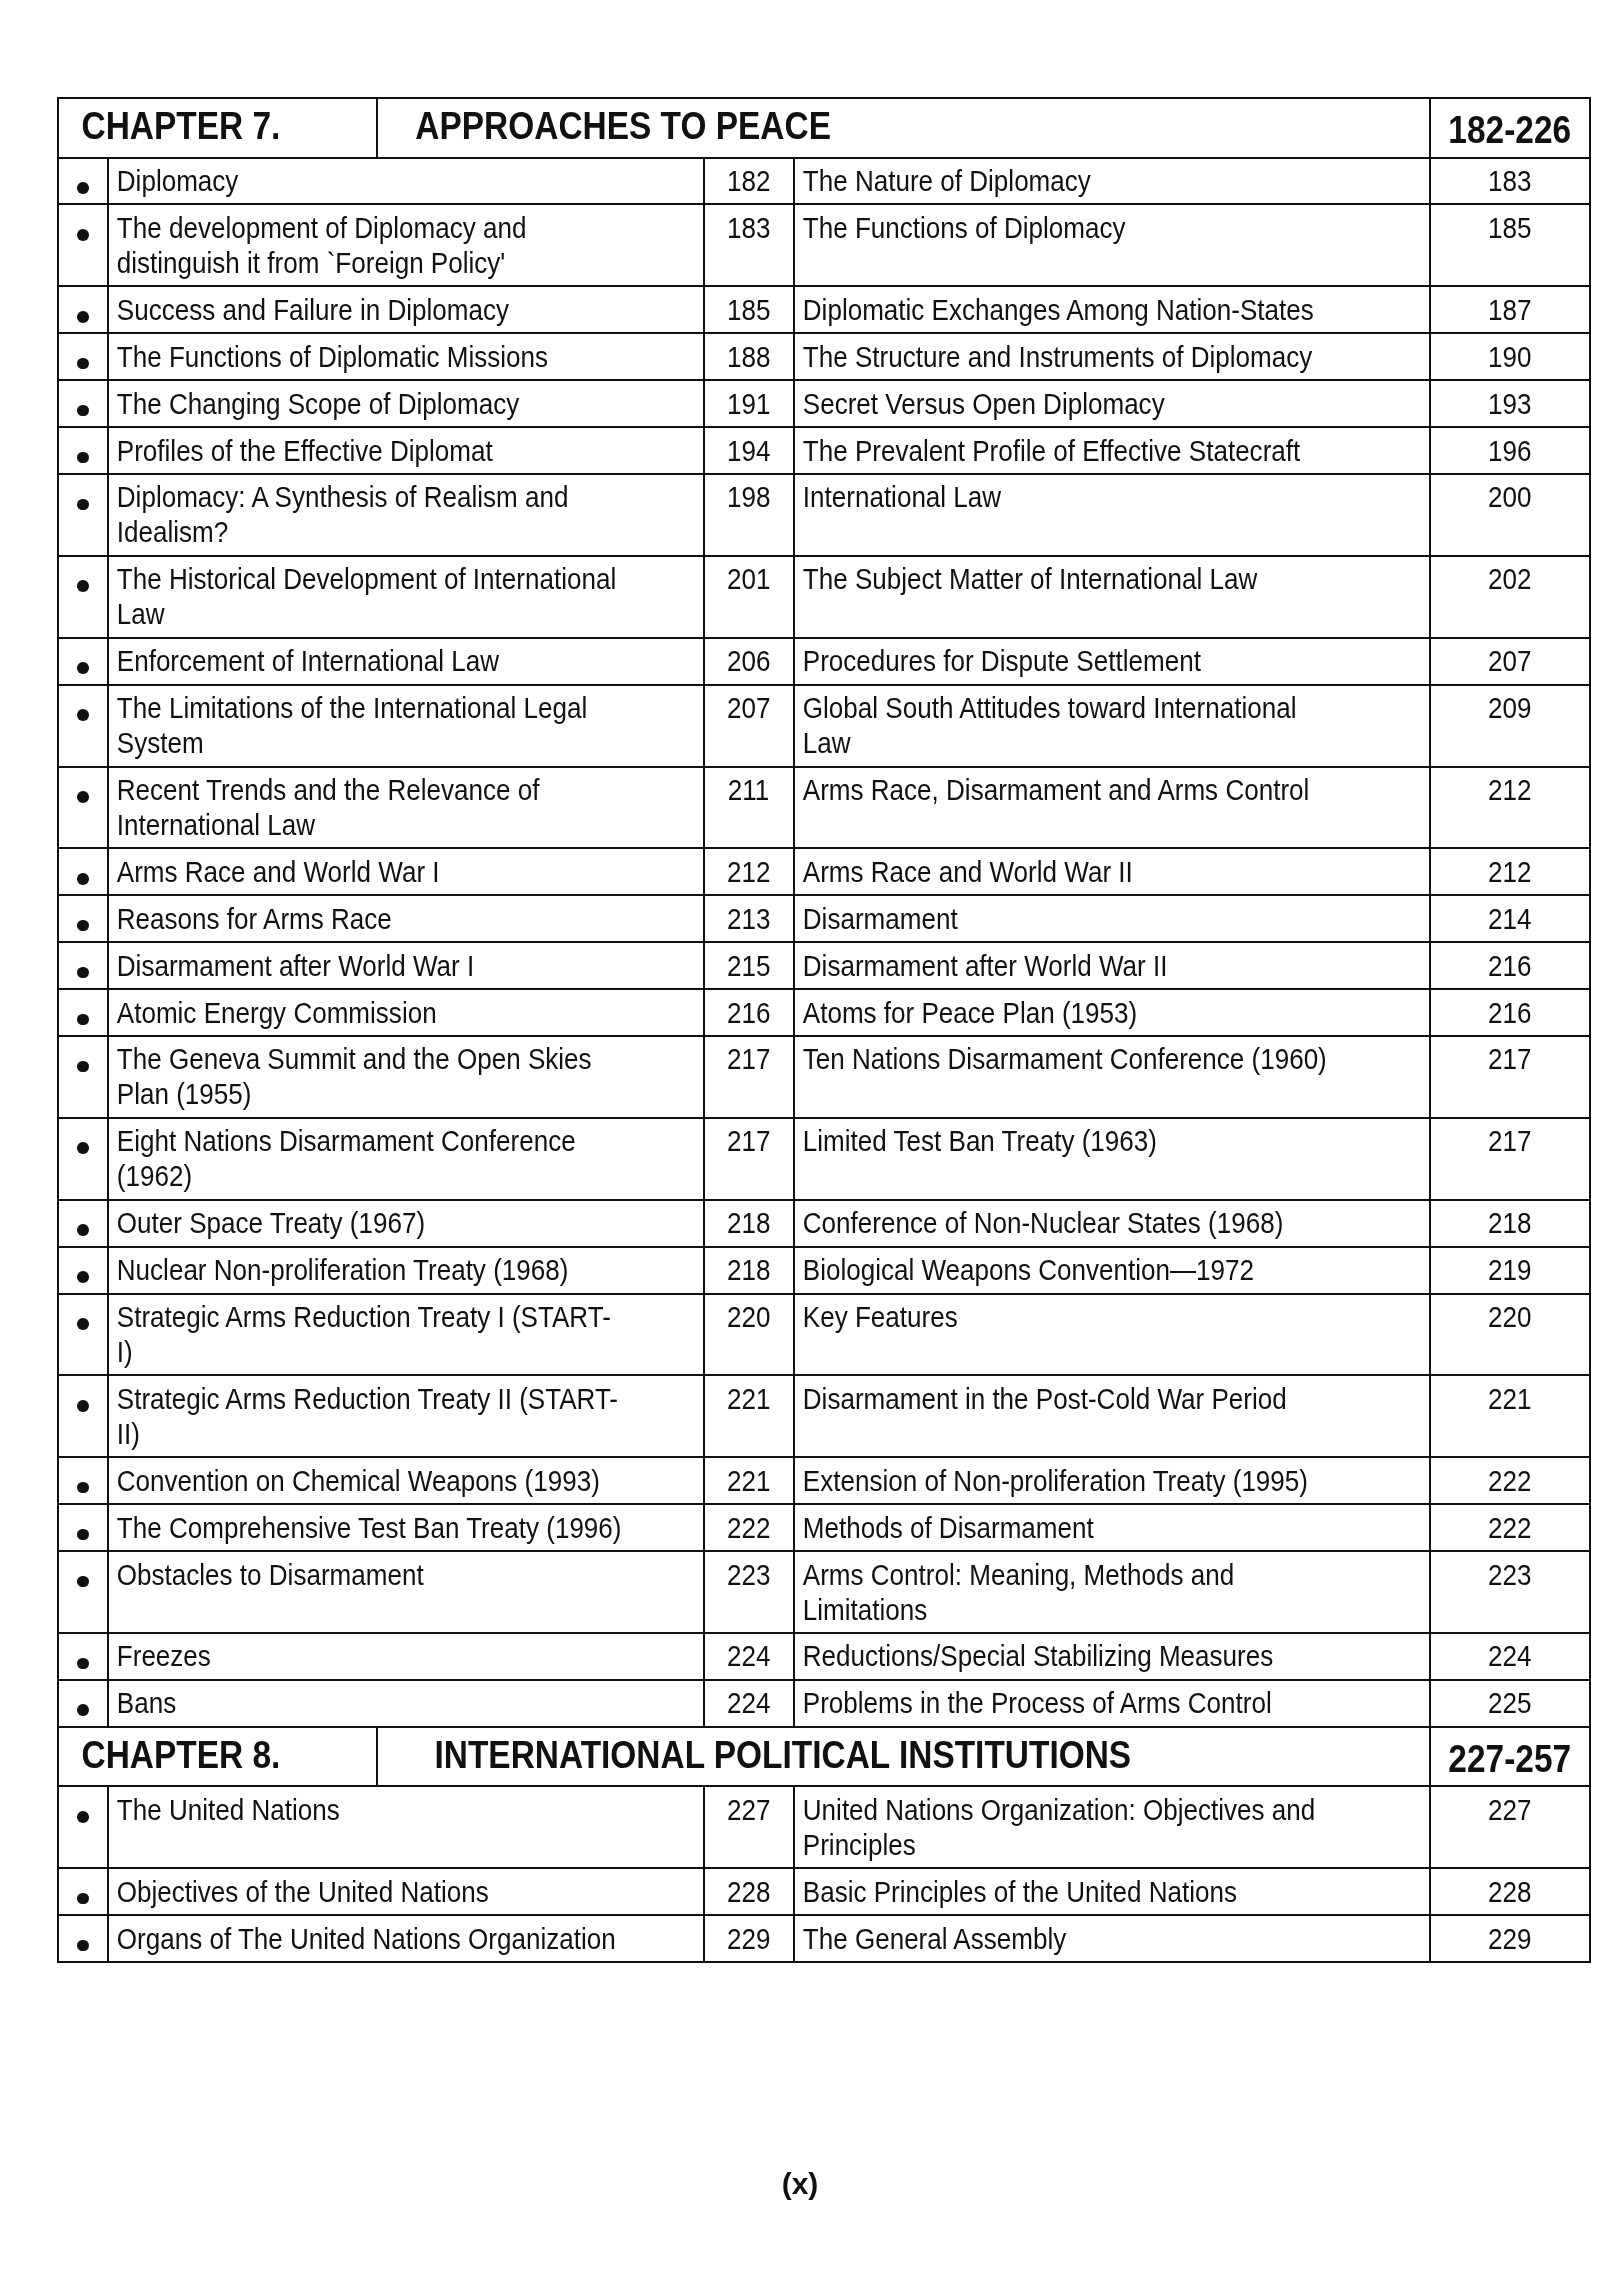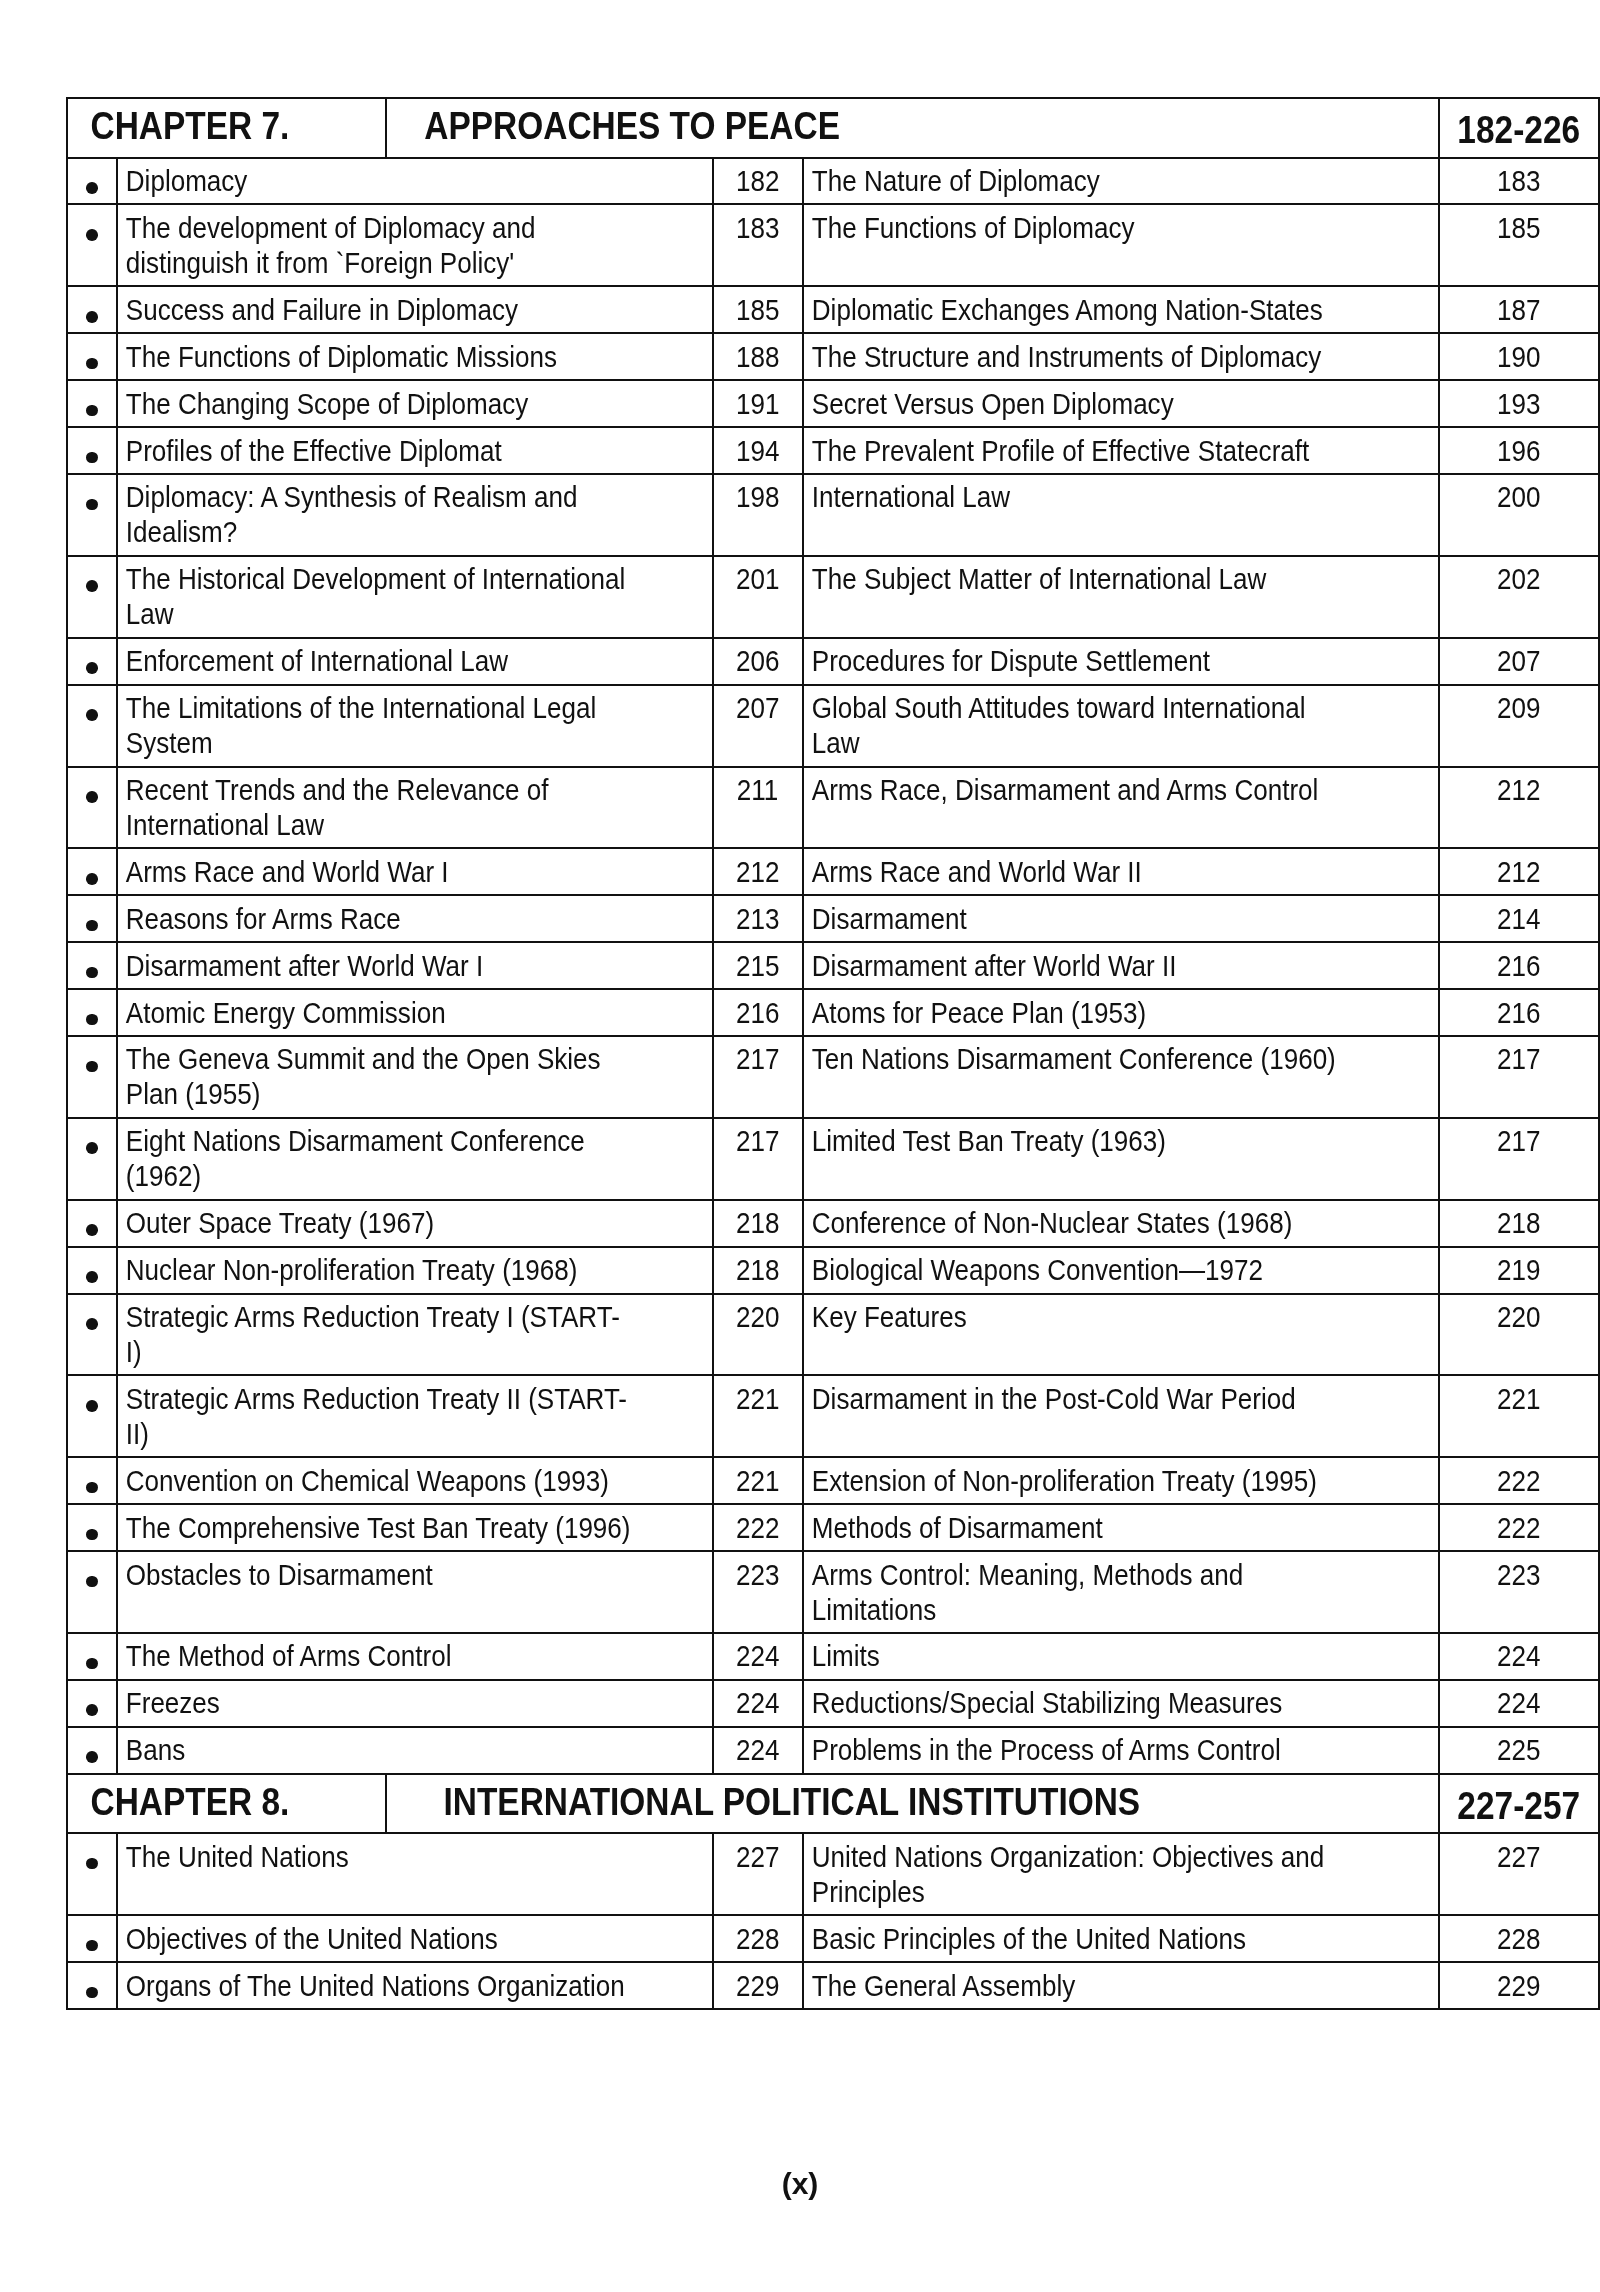--- a/index.html
+++ b/index.html
@@ -1,20 +1,20 @@
 <!DOCTYPE html>
 <html style="font-size:14.3px"><head>
 <meta charset="utf-8">
 <style>
   html, body { margin: 0; padding: 0; background: #ffffff; }
   body {
     width: 1600px; height: 2293px; position: relative; overflow: hidden;
     font-family: "Liberation Sans", sans-serif; color: #111;
   }
-  .page { position: absolute; left: 66px; top: 97px; width: 1278px; }
+  .page { position: absolute; left: 57px; top: 97px; width: 1278px; }
   table.toc {
     border-collapse: collapse; width: 100%; table-layout: fixed;
   }
   table.toc td {
     border: 2.2px solid #111; vertical-align: top;
     font-size: 29.6px; line-height: 35px; padding: 4.5px 7.2px 5.4px 9px;
     transform: scaleX(0.88); transform-origin: left top;
   }
   table.toc td.bullet {
     text-align: center; padding: 7.2px 0 0 0; transform: none;
@@ -219,27 +219,20 @@
         </tr>
         <tr>
           <td class="bullet"><span class="dot"></span></td>
           <td colspan="2"><span>Obstacles to Disarmament</span></td>
           <td class="pg"><span>223</span></td>
           <td><span>Arms Control: Meaning, Methods and Limitations</span></td>
           <td class="pg"><span>223</span></td>
         </tr>
         <tr>
           <td class="bullet"><span class="dot"></span></td>
-          <td colspan="2"><span>The Method of Arms Control</span></td>
-          <td class="pg"><span>224</span></td>
-          <td><span>Limits</span></td>
-          <td class="pg"><span>224</span></td>
-        </tr>
-        <tr>
-          <td class="bullet"><span class="dot"></span></td>
           <td colspan="2"><span>Freezes</span></td>
           <td class="pg"><span>224</span></td>
           <td><span>Reductions/Special Stabilizing Measures</span></td>
           <td class="pg"><span>224</span></td>
         </tr>
         <tr>
           <td class="bullet"><span class="dot"></span></td>
           <td colspan="2"><span>Bans</span></td>
           <td class="pg"><span>224</span></td>
           <td><span>Problems in the Process of Arms Control</span></td>

